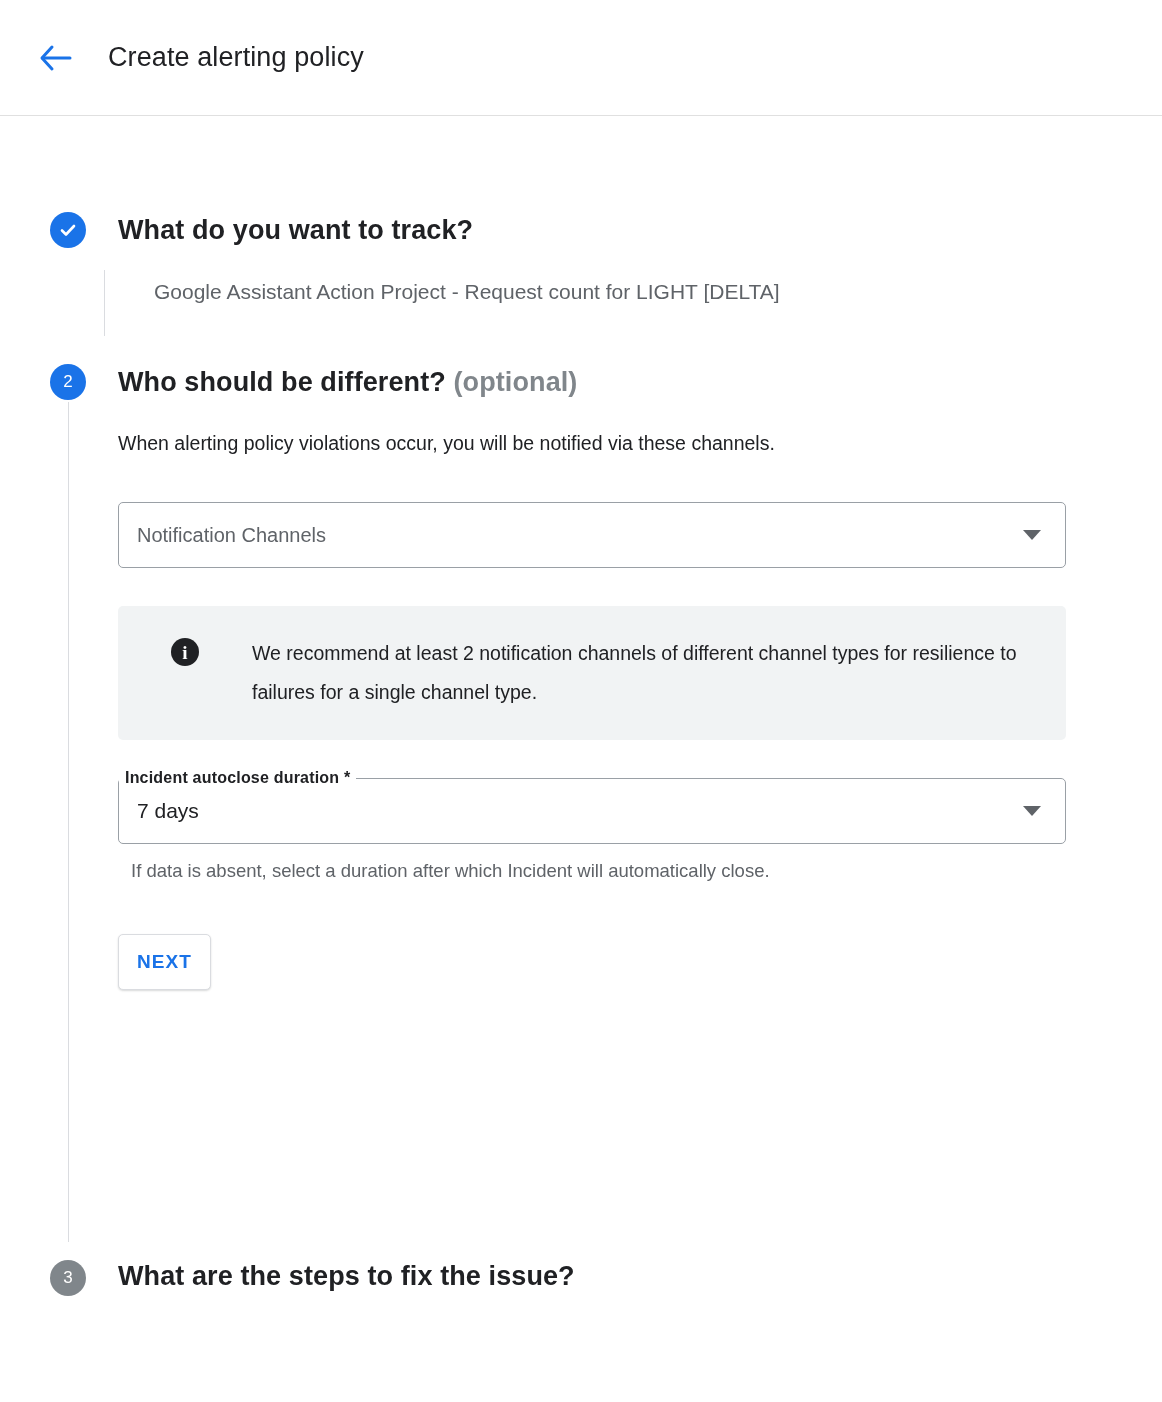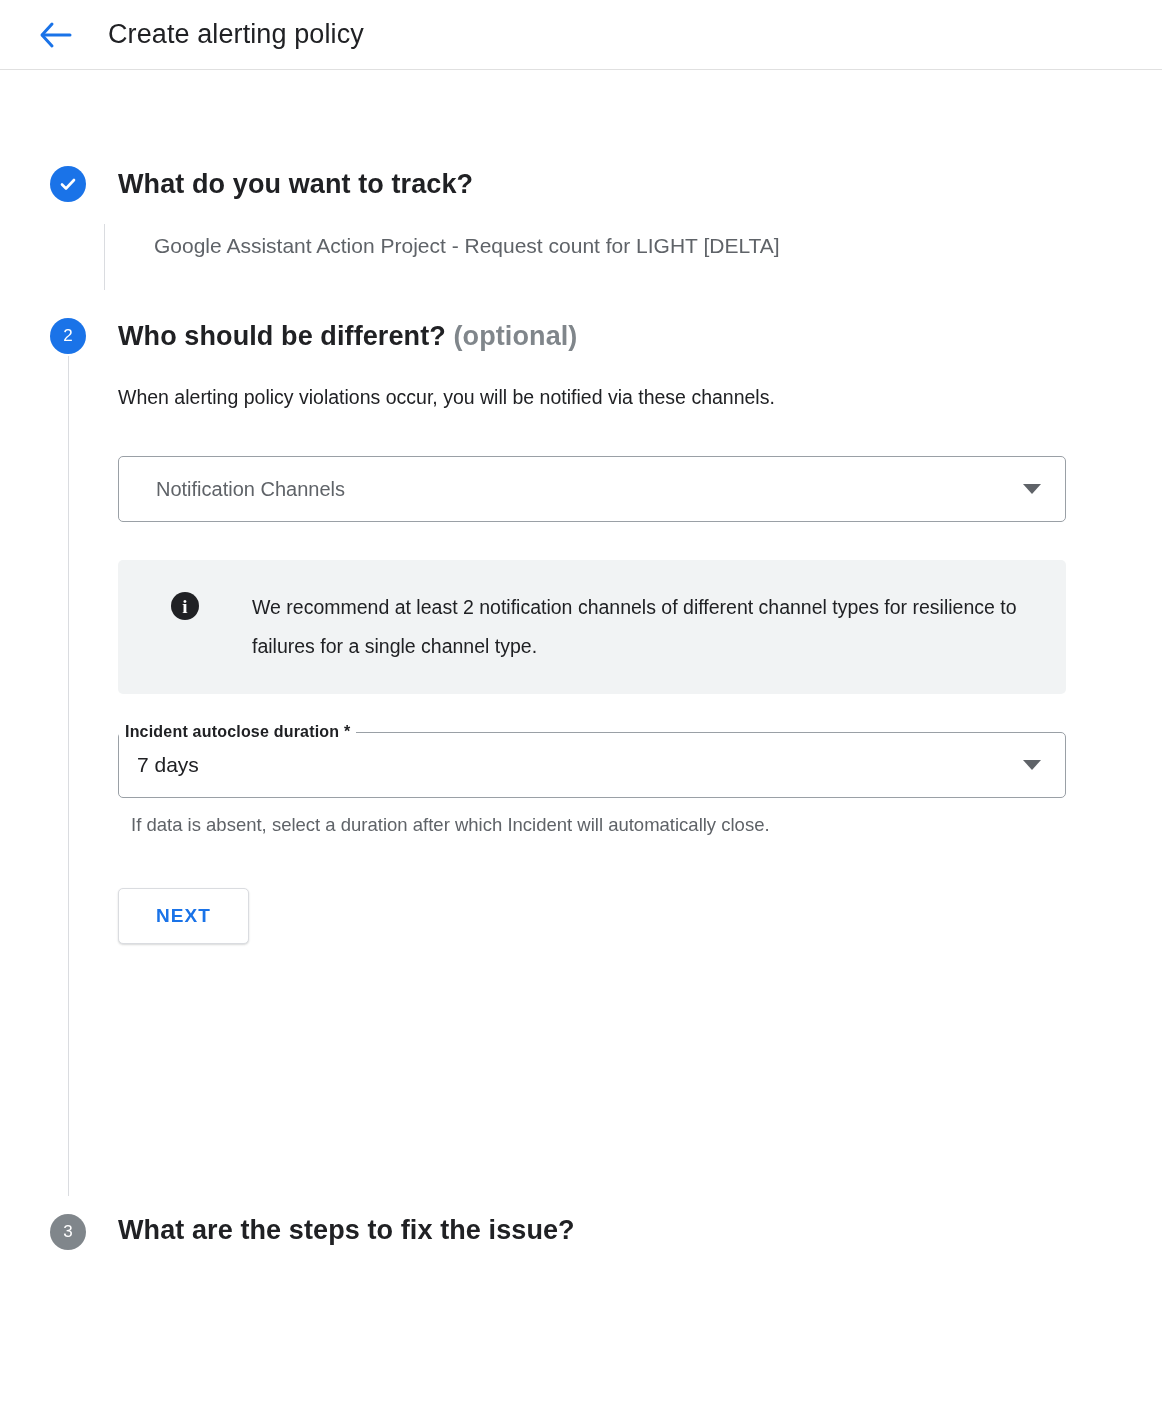--- a/index.html
+++ b/index.html
@@ -10,21 +10,21 @@
   body {
     width: 1162px;
     height: 1402px;
     font-family: "Liberation Sans", sans-serif;
     color: #202124;
     overflow: hidden;
   }
 
   
   .header {
-    height: 70px;
+    height: 116px;
     display: flex;
     align-items: center;
     border-bottom: 1px solid #e0e0e0;
     box-sizing: border-box;
     padding-left: 34px;
   }
   .back-arrow {
     width: 44px;
     height: 44px;
     display: flex;
@@ -133,21 +133,20 @@
     display: flex;
     align-items: center;
     padding: 0 18px;
     position: relative;
     cursor: pointer;
     background: #fff;
   }
   .select-box .placeholder {
     font-size: 20px;
     color: #5f6368;
-    margin-left: 19px;
   }
   .caret {
     position: absolute;
     right: 24px;
     top: 50%;
     transform: translateY(-50%);
     width: 0;
     height: 0;
     border-left: 9px solid transparent;
     border-right: 9px solid transparent;
@@ -256,21 +255,21 @@
     color: #5f6368;
   }
 
   
   .next-button {
     margin-top: 52px;
     display: inline-flex;
     align-items: center;
     justify-content: center;
     height: 54px;
-    padding: 0 37px;
+    padding: 0 18px;
     border: 1px solid #dadce0;
     border-radius: 5px;
     background: #fff;
     color: #1a73e8;
     font-size: 19px;
     font-weight: bold;
     letter-spacing: 1.1px;
     cursor: pointer;
     box-shadow: 0 1px 2px rgba(60,64,67,0.2);
   }

